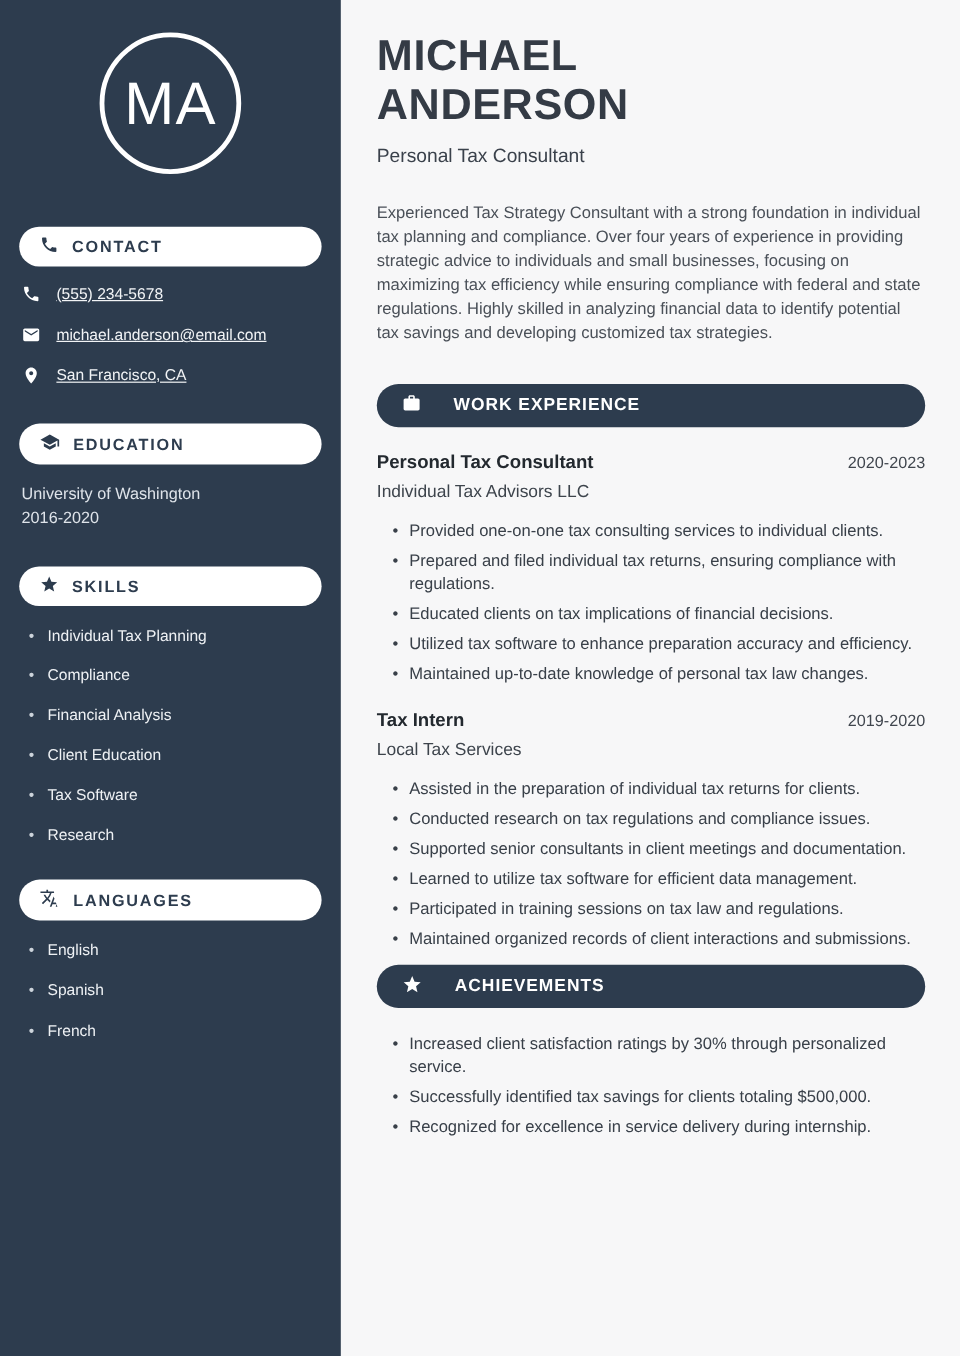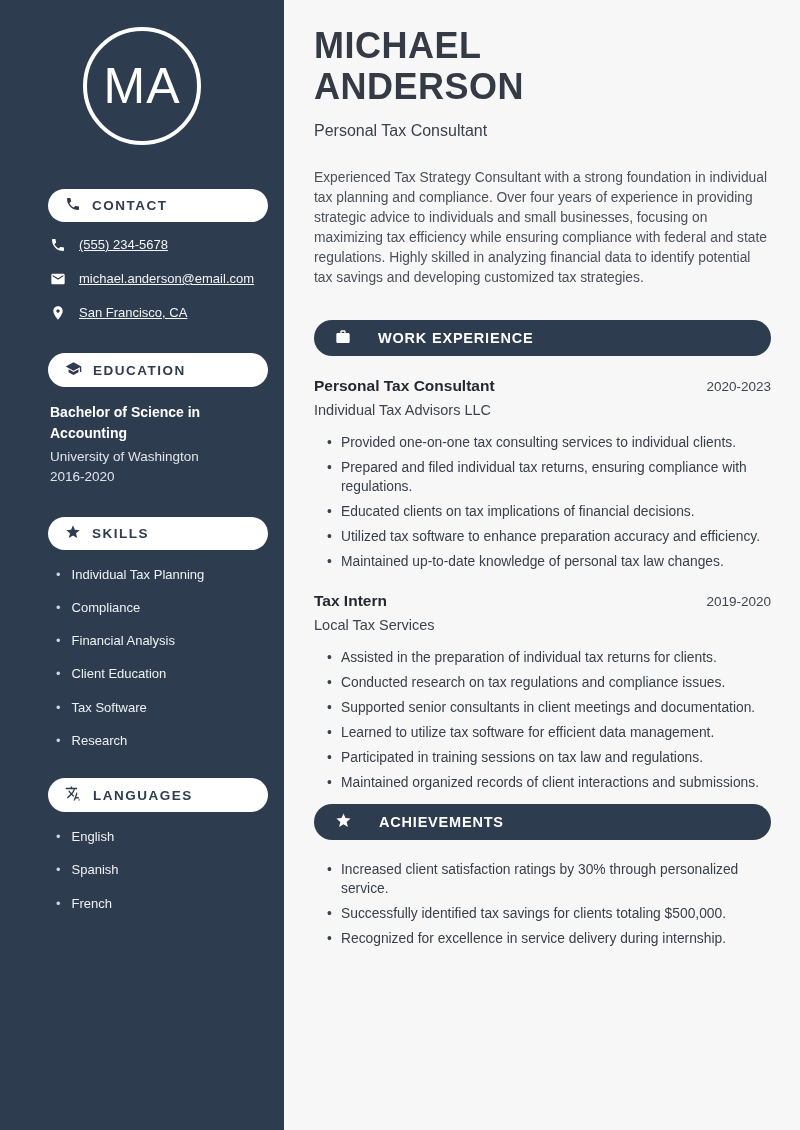--- a/index.html
+++ b/index.html
@@ -30,21 +30,21 @@
   }
   .side-pill {
     background:#ffffff; color:#2d3c4e;
     border-radius:999px;
     display:flex; align-items:center; gap:11px;
     padding:7px 17px;
     font-weight:700; font-size:13.5px; letter-spacing:1.5px;
     margin-bottom:15px;
   }
   .side-pill svg { flex-shrink:0; }
-  .side-section { margin-bottom:29px;margin-left:32px; }
+  .side-section { margin-bottom:29px; }
   .contact-row {
     display:flex; align-items:flex-start; gap:13px;
     padding:0 2px; margin:15px 0;
     font-size:13px; color:#f2f4f6;text-decoration:underline;
   }
   .contact-row svg { flex-shrink:0; }
   .degree {
     font-weight:700; font-size:14px; line-height:1.5;
     color:#ffffff; margin:4px 0 3px; padding:0 2px;
   }
@@ -143,21 +143,20 @@
 
     <section class="side-section">
       <div class="side-pill">
         <span>
           <svg width="17" height="17" viewBox="0 0 24 24" fill="#2d3c4e">
               <path d="M12 3 1 9l11 6 9-4.91V17h2V9L12 3zM5 13.18v4L12 21l7-3.82v-4L12 17l-7-3.82z"></path>
             </svg>
         </span>
         <span>EDUCATION</span>
       </div>
-      <div class="degree">Bachelor of Science in Accounting</div>
       <div class="edu-sub">University of Washington</div>
       <div class="edu-sub">2016-2020</div>
     </section>
 
     <section class="side-section">
       <div class="side-pill">
         <span>
           <svg width="16" height="16" viewBox="0 0 24 24" fill="#2d3c4e">
               <path d="M12 17.27 18.18 21l-1.64-7.03L22 9.24l-7.19-.61L12 2 9.19 8.63 2 9.24l5.46 4.73L5.82 21z"></path>
             </svg>

